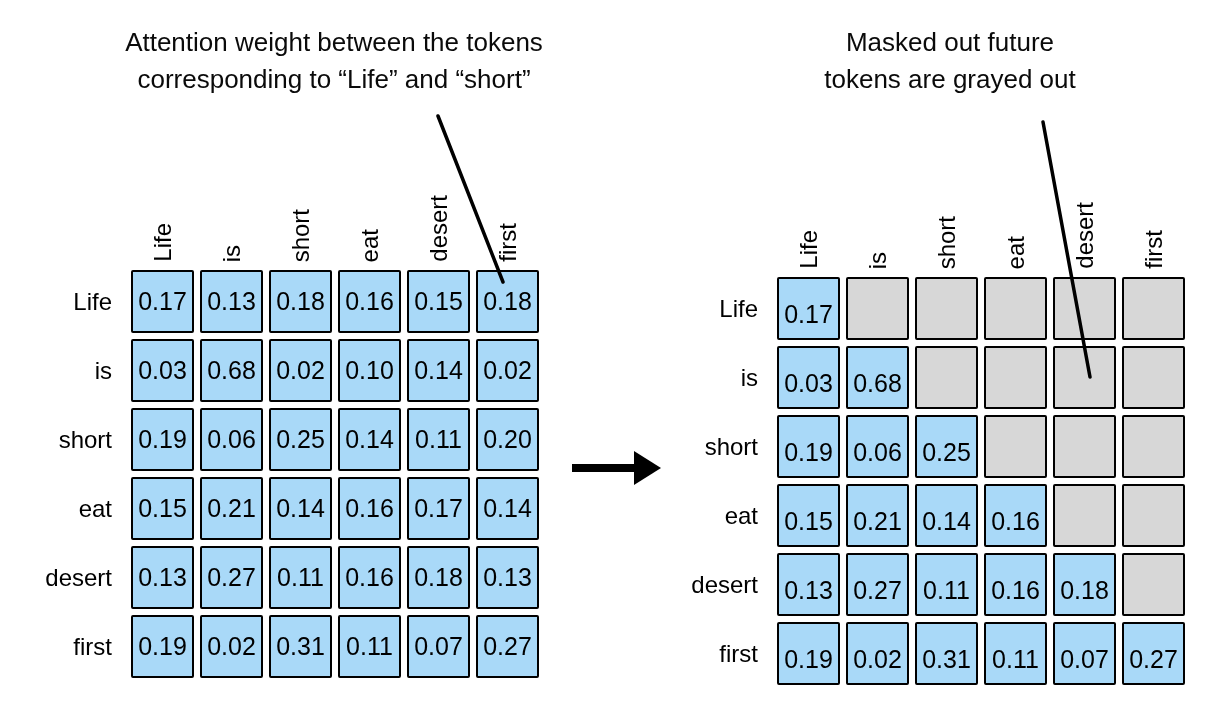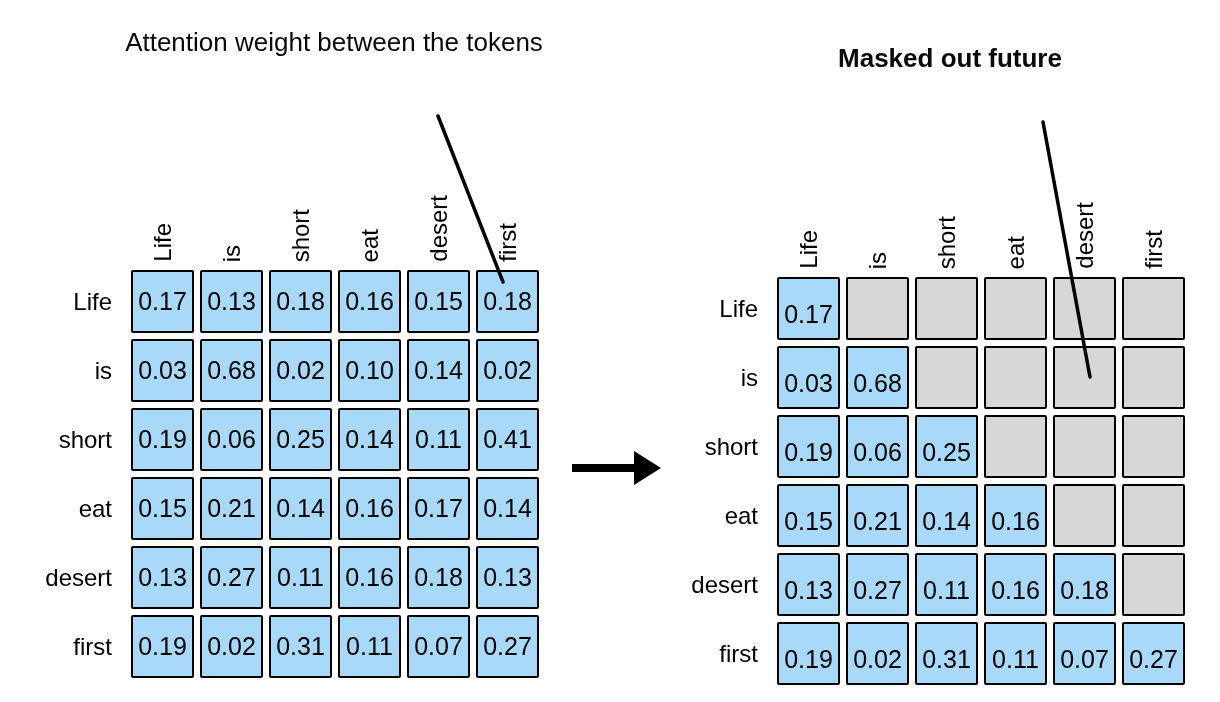--- a/index.html
+++ b/index.html
@@ -12,21 +12,21 @@
     color: #000;
   }
   .annotation {
     position: absolute;
     text-align: center;
     font-size: 26px;
     line-height: 37px;
     color: #0a0a0a;
   }
   #ann-left  { left: 88px;  top: 24px; width: 492px; }
-  #ann-right { left: 795px; top: 40px; width: 310px; font-weight: bold; }
+  #ann-right { left: 795px; top: 24px; width: 310px; }
 
   .matrix {
     position: absolute;
     display: grid;
     gap: 6px;
   }
   #matrix-left {
     left: 15px; top: 164px;
     grid-template-columns: 110px repeat(6, 63px);
     grid-template-rows: 100px repeat(6, 63px);
@@ -79,24 +79,26 @@
     z-index: 5;
   }
   #overlay .stroke { stroke: var(--line-color, #000); }
   #overlay .fill   { fill: var(--line-color, #000); }
 </style>
 </head>
 <body style="--cell-active: #A9D9F8; --cell-masked: #D7D7D7; --border-color: #000000; --line-color: #000000;">
 
 <div id="ann-left" class="annotation">
   <div>Attention weight between the tokens</div>
+  <div>corresponding to “Life” and “short”</div>
 </div>
 
 <div id="ann-right" class="annotation">
   <div>Masked out future</div>
+  <div>tokens are grayed out</div>
 </div>
 
 <div id="matrix-left" class="matrix">
     <div class="corner"></div>
     <div class="col-label">
       <span>Life</span>
     </div>
     <div class="col-label">
       <span>is</span>
     </div>
@@ -160,21 +162,21 @@
     <div class="cell">
       <span>0.25</span>
     </div>
     <div class="cell">
       <span>0.14</span>
     </div>
     <div class="cell">
       <span>0.11</span>
     </div>
     <div class="cell">
-      <span>0.41</span>
+      <span>0.20</span>
     </div>
     <div class="row-label">eat</div>
     <div class="cell">
       <span>0.15</span>
     </div>
     <div class="cell">
       <span>0.21</span>
     </div>
     <div class="cell">
       <span>0.14</span>

